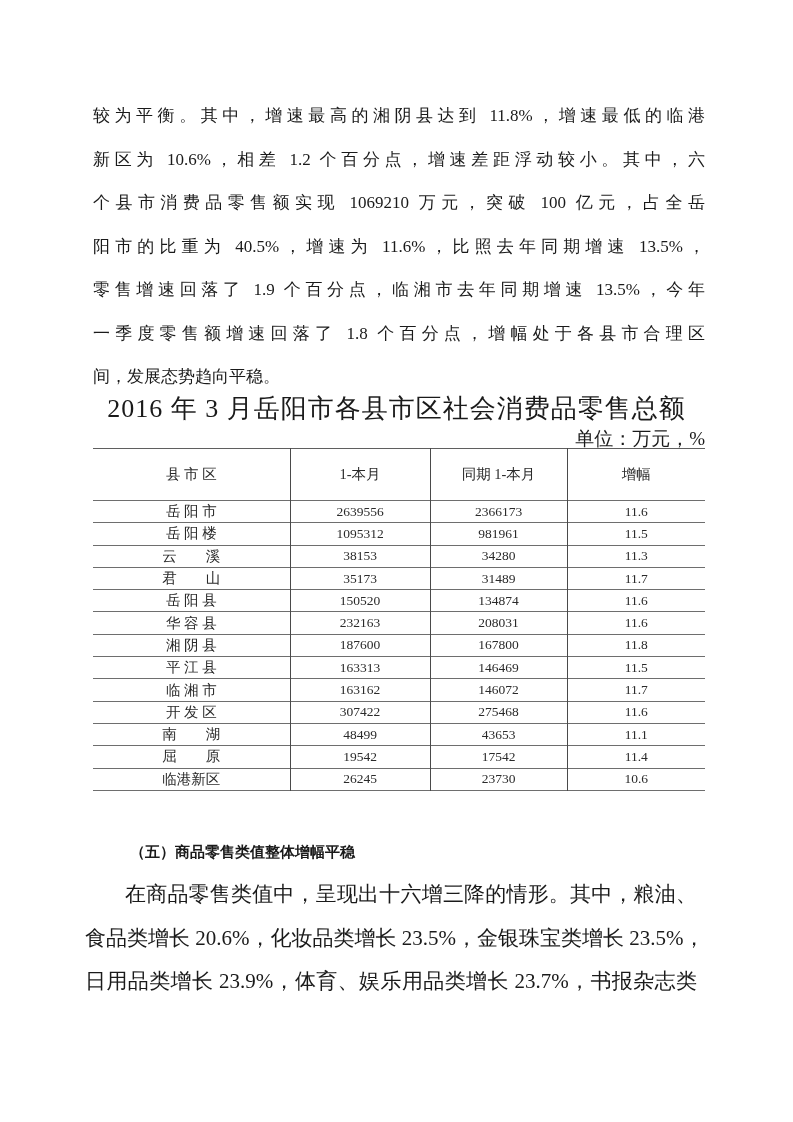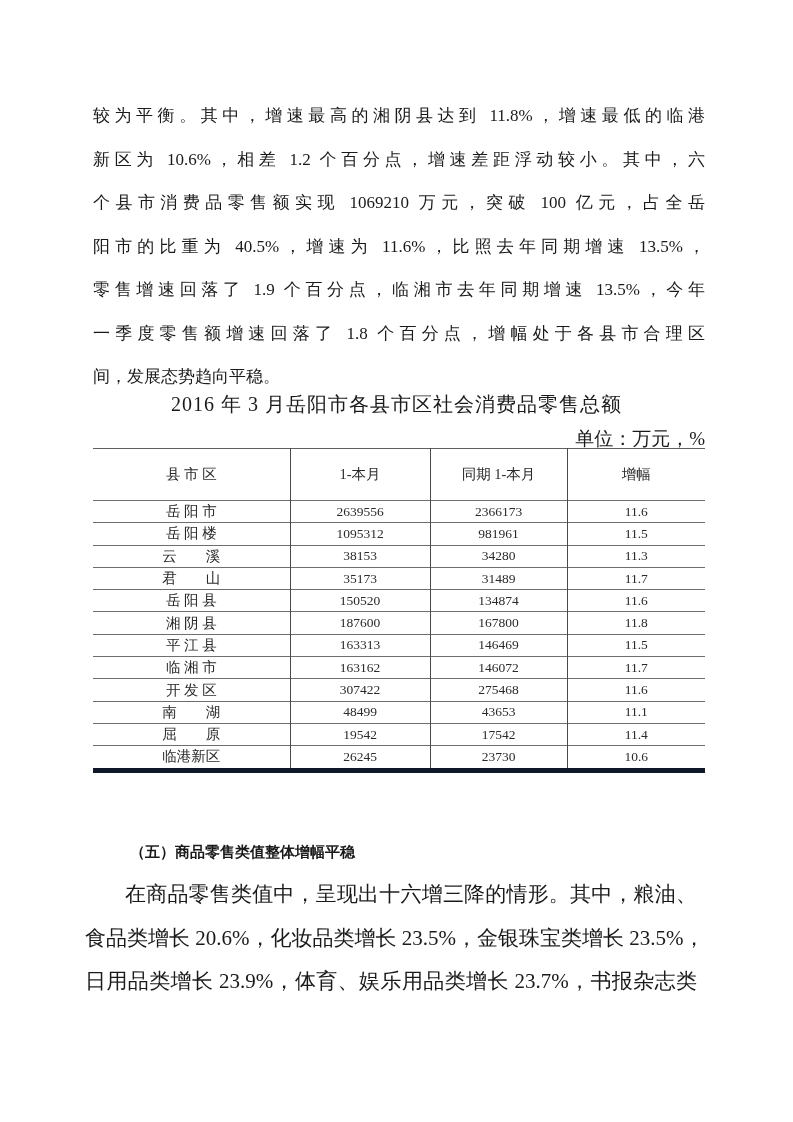--- a/index.html
+++ b/index.html
@@ -14,29 +14,29 @@
   .abs { position:absolute; }
 
   
   #para1 { left:93px; top:94px;  width:612px; font-size:17px; line-height:43.5px;font-family:Liberation Serif, serif; }
   #para2 { left:85px; top:873px; width:612px; font-size:21px; line-height:43.5px; }
   .tline { white-space:nowrap; overflow:visible; text-align:justify; text-align-last:justify; }
   .tline.last { text-align-last:auto; }
   .tline.indent { padding-left:40px; }
 
   
-  #tbl-title { left:0; top:391px; width:793px; text-align:center; font-size:20px; letter-spacing:1px; }
+  #tbl-title { left:0; top:391px; width:793px; text-align:center; font-size:26px; letter-spacing:1px; }
   #unit-note { left:93px; top:426px; width:612px; text-align:right; font-size:19px; }
 
   
   #retail-table {
     left:93px; top:448px; width:612px;
     border-collapse:collapse; table-layout:fixed;
     border-top:1px solid #5f5f5f;
-    border-bottom:5px solid #0f172a;
+    border-bottom:1px solid #0f172a;
     font-family:Liberation Serif, serif;
   }
   #retail-table tr { border-bottom:1px solid #6e6e6e; }
   #retail-table th, #retail-table td {
     padding:0; text-align:center; vertical-align:middle;
     font-weight:normal; color:#2a2a2a;
   }
   #retail-table th { height:51px; font-size:14.5px; }
   #retail-table td { height:21.3px; font-size:13.5px; }
   #retail-table td.district, #retail-table th.district { font-size:14.5px; }
@@ -100,20 +100,26 @@
     <td>31489</td>
     <td>11.7</td>
   </tr>
   <tr>
     <td class="district">岳 阳 县</td>
     <td>150520</td>
     <td>134874</td>
     <td>11.6</td>
   </tr>
   <tr>
+    <td class="district">华 容 县</td>
+    <td>232163</td>
+    <td>208031</td>
+    <td>11.6</td>
+  </tr>
+  <tr>
     <td class="district">湘 阴 县</td>
     <td>187600</td>
     <td>167800</td>
     <td>11.8</td>
   </tr>
   <tr>
     <td class="district">平 江 县</td>
     <td>163313</td>
     <td>146469</td>
     <td>11.5</td>

